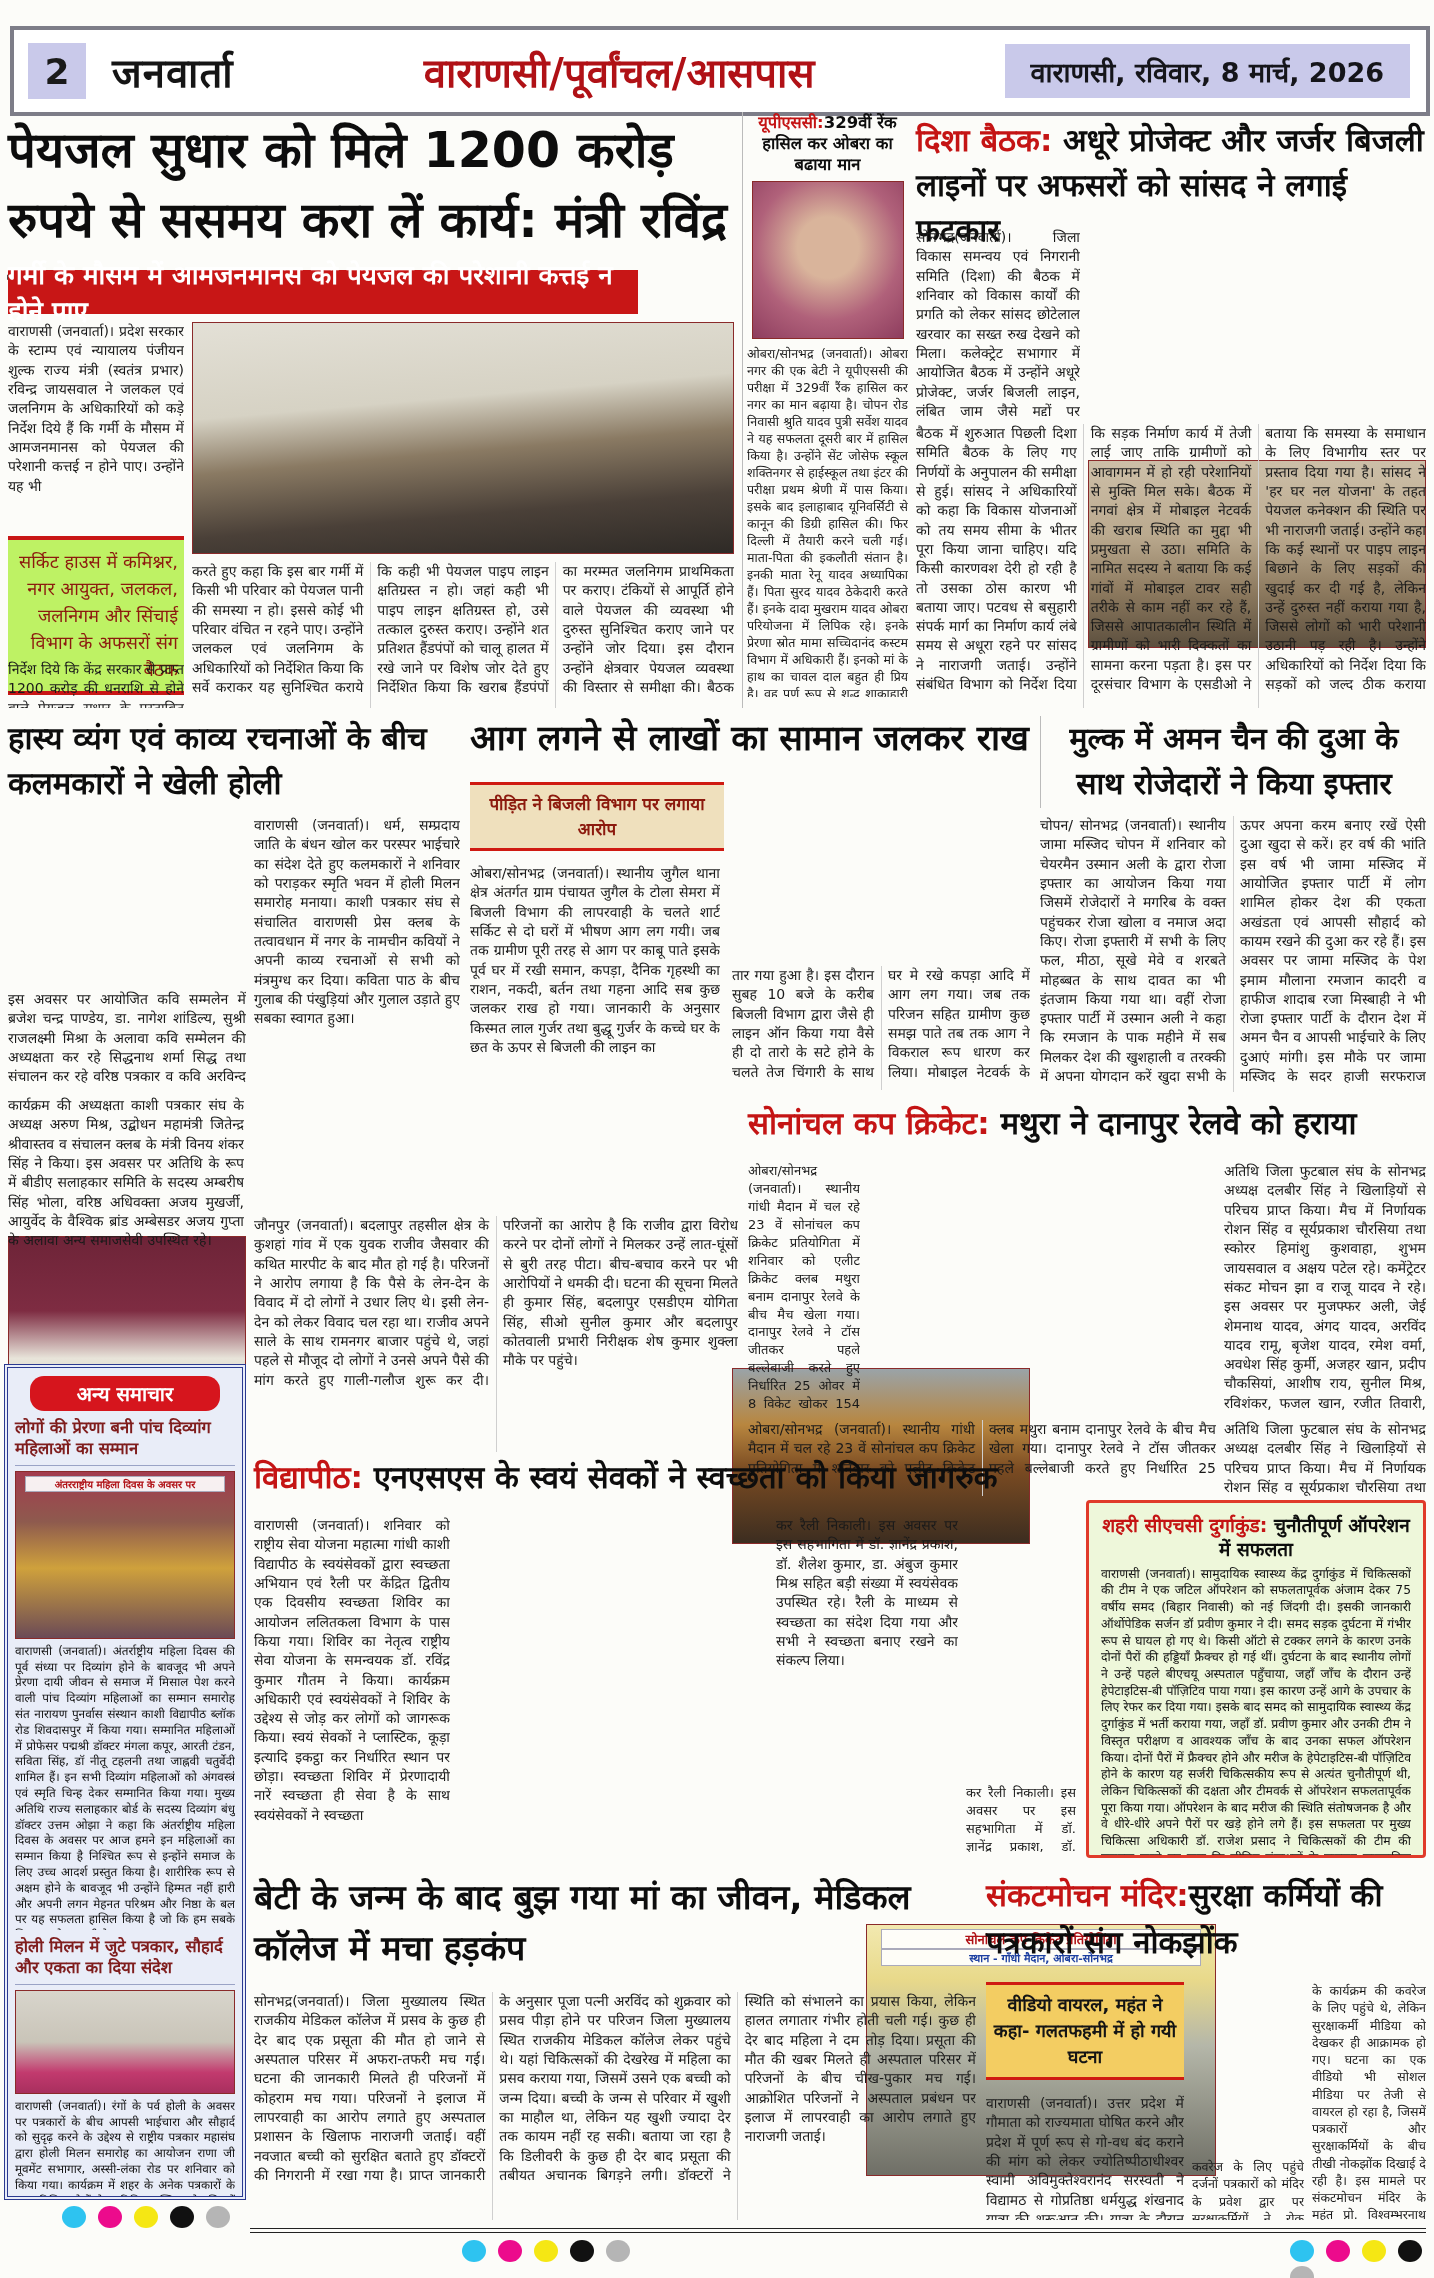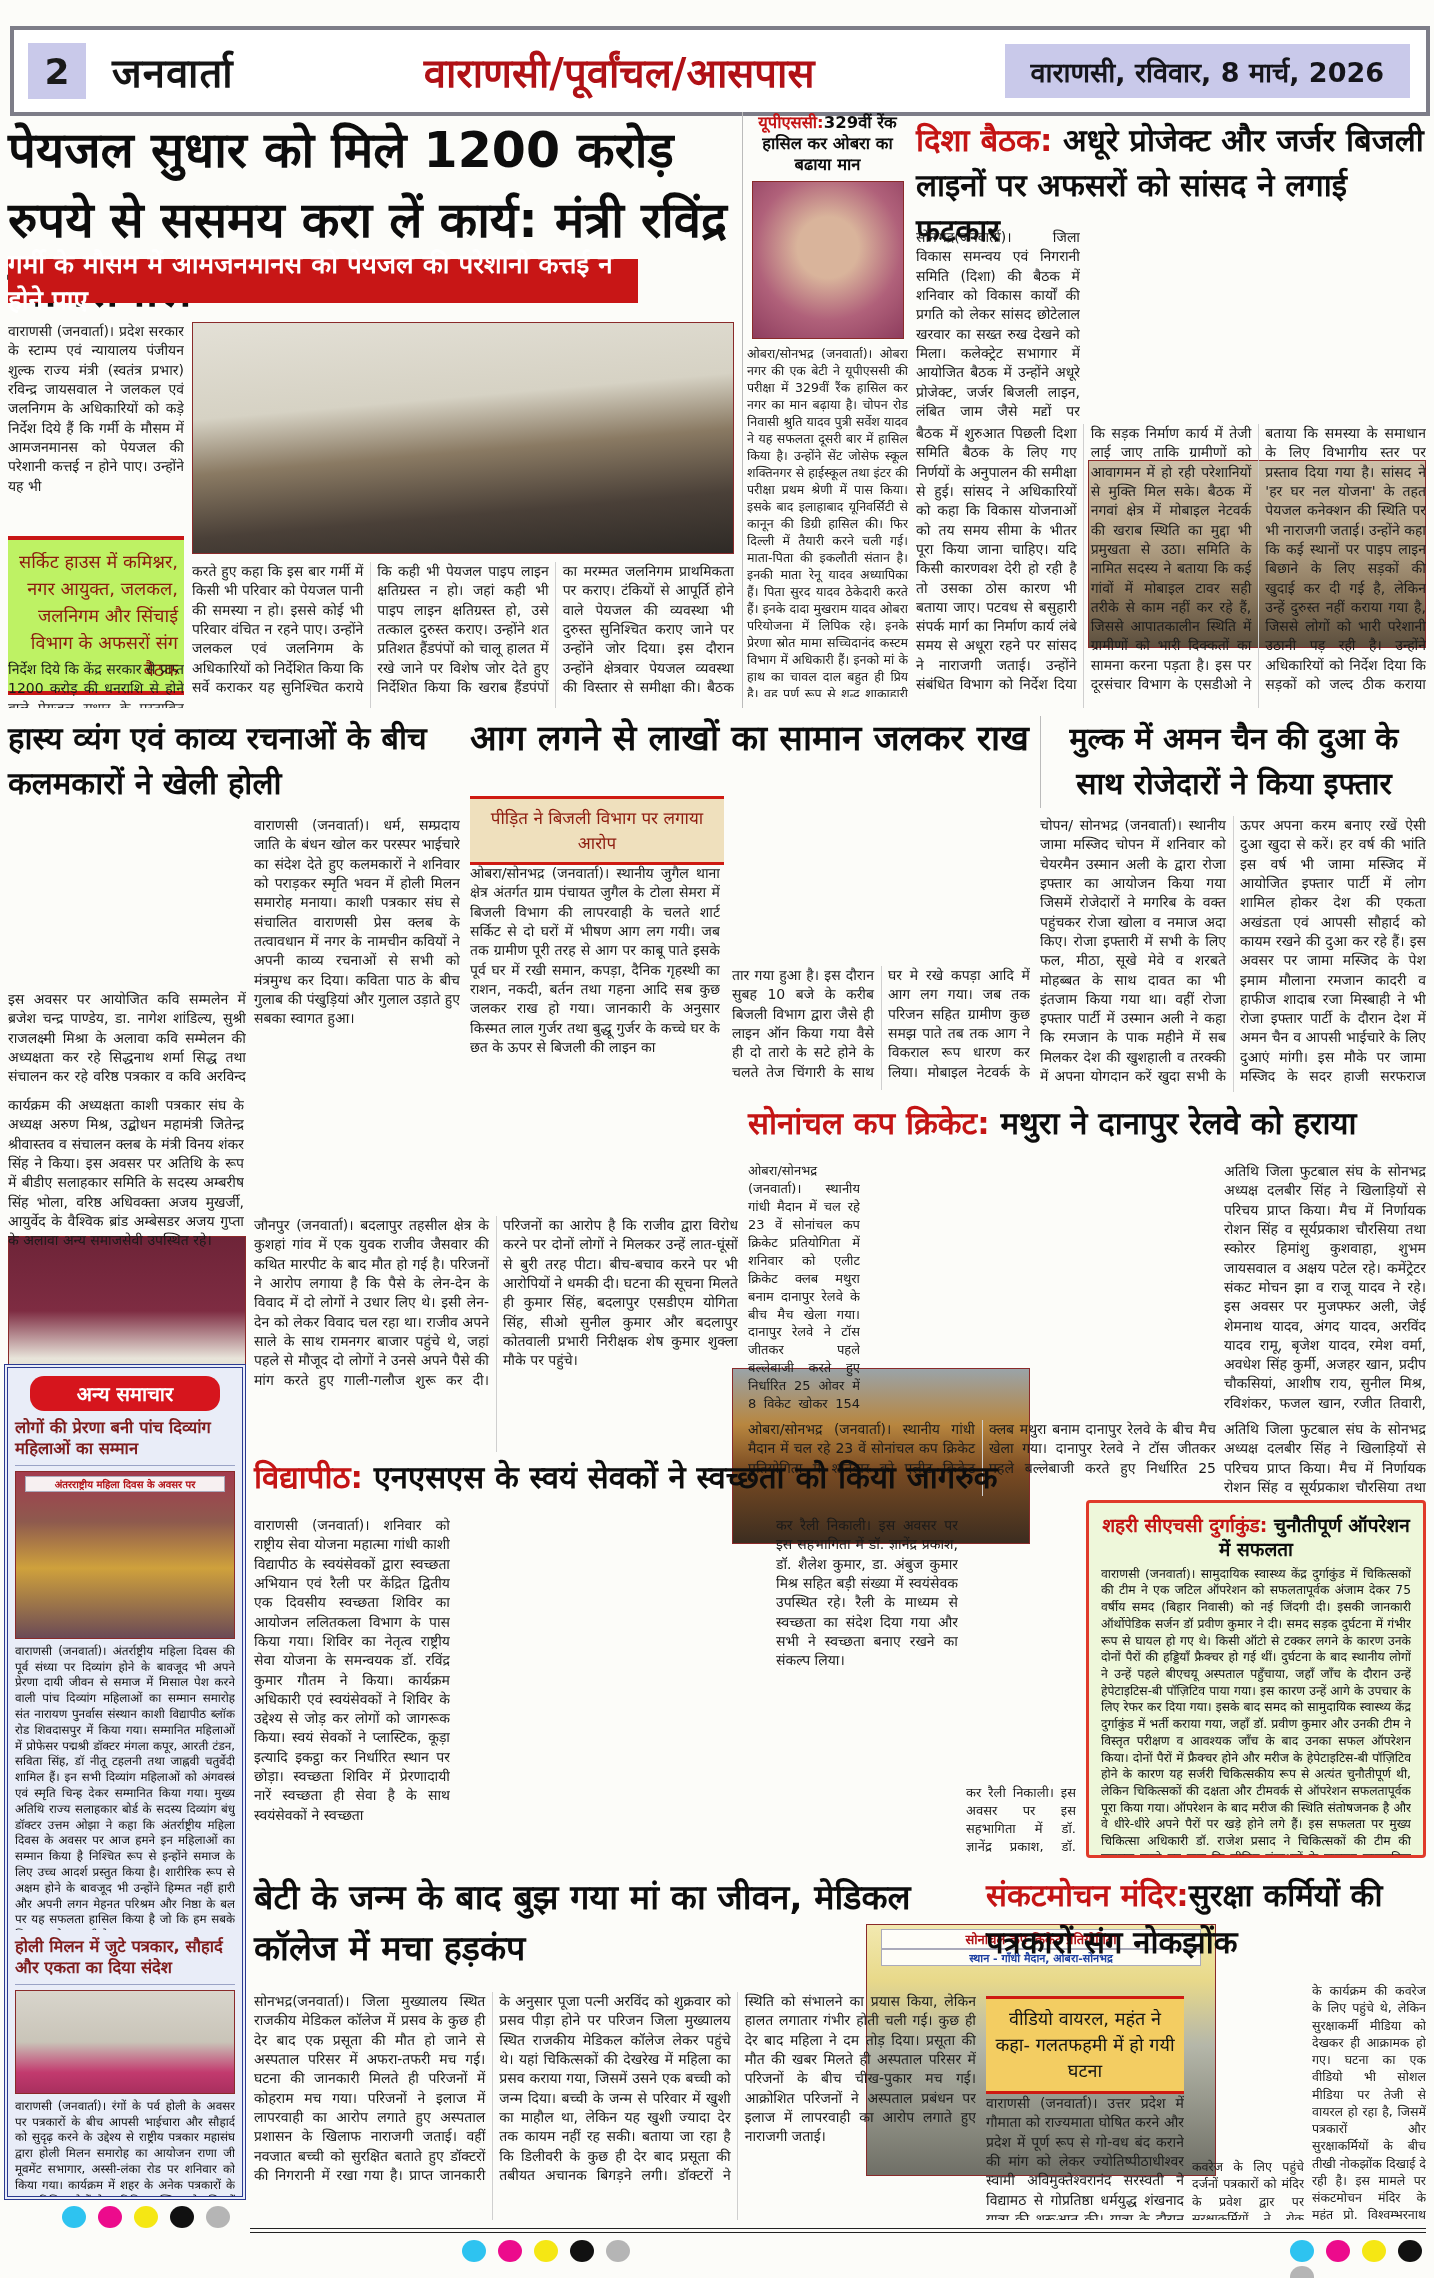--- a/index.html
+++ b/index.html
@@ -22,21 +22,21 @@
   .paper{font-size:40px;font-weight:bold;color:#151515;margin-left:26px;letter-spacing:1px;}
   .section-title{flex:1;text-align:center;font-size:40px;font-weight:bold;color:#b01116;}
   .datebox{background:#c9c9ea;height:54px;display:flex;align-items:center;justify-content:center;
            padding:0 26px;margin-right:16px;font-size:27px;font-weight:bold;color:#15151a;}
   
   .strip{background:#c81616;color:#ffffff;font-weight:bold;display:flex;align-items:center;justify-content:center;}
   
   .hibox{background:#bef264;border-top:4px solid #c81616;border-bottom:4px solid #c81616;
          color:#8c1a0e;font-weight:normal;text-align:right;padding:8px 6px;line-height:1.5;}
   .yellowbox{background:#f3cd62;border-top:3px solid #cf1a12;border-bottom:3px solid #cf1a12;
-         color:#141414;font-weight:normal;text-align:center;padding:7px 6px;line-height:1.45;margin-top:14px;}
+         color:#141414;font-weight:bold;text-align:center;padding:7px 6px;line-height:1.45;}
   
   .photo{position:relative;border:1px solid #8a2a2a;box-sizing:border-box;overflow:hidden;}
   .p-meeting{background:linear-gradient(175deg,#e3e0d6 0%,#d6d2c4 35%,#8a7a63 55%,#4a4038 78%,#2e2a26 100%);}
   .p-upsc{background:radial-gradient(circle at 50% 42%,#d9b49b 0 26%,#b0617a 62%,#8e3d5e 100%);}
   .p-disha{background:linear-gradient(180deg,#cdbfa8 0%,#baa98e 40%,#8d7a5f 70%,#5c4f3e 100%);}
   .p-holi{background:linear-gradient(180deg,#6e2438 0%,#7e2c42 45%,#e8e4da 74%,#d8d2c4 100%);}
   .p-fire{background:linear-gradient(180deg,#9aa3a8 0%,#b8863f 32%,#7a4b22 58%,#3c2d20 100%);}
   .p-cricket{background:linear-gradient(180deg,#f2e9b0 0%,#e8d98a 22%,#b5b7a9 48%,#6f6f66 100%);}
   .p-women{background:linear-gradient(180deg,#a33b4e 0%,#8e5a4e 30%,#cfa13c 58%,#6b4a56 100%);}
   .p-holi2{background:linear-gradient(180deg,#d8d5cc 0%,#c9c4b8 50%,#c23a6e 80%,#a82f5e 100%);}
@@ -61,21 +61,21 @@
 <div id="page">
 
   <div class="abs" id="masthead">
     <div class="pagenum">2</div>
     <div class="paper">जनवार्ता</div>
     <div class="section-title">वाराणसी/पूर्वांचल/आसपास</div>
     <div class="datebox">वाराणसी, रविवार, 8 मार्च, 2026</div>
   </div>
 
   <div class="abs hl" style="left:8px;top:116px;width:726px;height:150px;font-size:49px;line-height:1.42;">पेयजल सुधार को मिले 1200 करोड़ रुपये से ससमय करा लें कार्य: मंत्री रविंद्र जायसवाल</div>
-  <div class="abs strip" style="left:8px;top:259px;width:630px;height:44px;font-size:26px;">गर्मी के मौसम में आमजनमानस को पेयजल की परेशानी कत्तई न होने पाए</div>
+  <div class="abs strip" style="left:8px;top:270px;width:630px;height:44px;font-size:26px;">गर्मी के मौसम में आमजनमानस को पेयजल की परेशानी कत्तई न होने पाए</div>
   <div class="abs ov body-text" style="left:8px;top:322px;width:176px;height:210px;">वाराणसी (जनवार्ता)। प्रदेश सरकार के स्टाम्प एवं न्यायालय पंजीयन शुल्क राज्य मंत्री (स्वतंत्र प्रभार) रविन्द्र जायसवाल ने जलकल एवं जलनिगम के अधिकारियों को कड़े निर्देश दिये हैं कि गर्मी के मौसम में आमजनमानस को पेयजल की परेशानी कत्तई न होने पाए। उन्होंने यह भी</div>
   <div class="abs hibox" style="left:8px;top:536px;width:164px;font-size:18px;">सर्किट हाउस में कमिश्नर, नगर आयुक्त, जलकल, जलनिगम और सिंचाई विभाग के अफसरों संग बैठक</div>
   <div class="abs ov body-text" style="left:8px;top:660px;width:176px;height:48px;">निर्देश दिये कि केंद्र सरकार से प्राप्त 1200 करोड़ की धनराशि से होने वाले पेयजल सुधार के प्रस्तावित कार्यों को समय से करा लिया जाए, ताकि उसका उपभोग करके बेहत्तर पेयजल सुविधा लोगो को मुहैया कराया जा सके। मंत्री रविन्द्र जायसवाल शनिवार को सर्किट हाउस में कमिश्नर एस. राजलिंगम, नगर आयुक्त हिमांशु नागपाल, महाप्रबंधक जल कल, जल निगम व सिंचाई विभाग के अधिकारियो के साथ बैठक कर पेयजलापूर्ति आदि के संबंध में आवश्यक दिशा निर्देश दिए। उन्होंने विशेष रूप से निर्देशित</div>
   <div class="abs photo p-meeting" style="left:192px;top:322px;width:542px;height:232px;"></div>
   <div class="abs ov body-text cols3" style="left:192px;top:562px;width:542px;height:146px;">करते हुए कहा कि इस बार गर्मी में किसी भी परिवार को पेयजल पानी की समस्या न हो। इससे कोई भी परिवार वंचित न रहने पाए। उन्होंने जलकल एवं जलनिगम के अधिकारियों को निर्देशित किया कि सर्वे कराकर यह सुनिश्चित कराये कि कही भी पेयजल पाइप लाइन क्षतिग्रस्त न हो। जहां कही भी पाइप लाइन क्षतिग्रस्त हो, उसे तत्काल दुरुस्त कराए। उन्होंने शत प्रतिशत हैंडपंपों को चालू हालत में रखे जाने पर विशेष जोर देते हुए निर्देशित किया कि खराब हैंडपंपों का मरम्मत जलनिगम प्राथमिकता पर कराए। टंकियों से आपूर्ति होने वाले पेयजल की व्यवस्था भी दुरुस्त सुनिश्चित कराए जाने पर उन्होंने जोर दिया। इस दौरान उन्होंने क्षेत्रवार पेयजल व्यवस्था की विस्तार से समीक्षा की। बैठक में पार्षद रोहित मिश्रा, पार्षद अशोक मौर्या, पार्षद संजय जायसवाल, पार्षद राजेश यादव, पार्षद मदन मोहन दुबे, पार्षद संदीप रघुवंशी, पार्षद कुसुम पटेल, पार्षद सुशील गुप्ता, पार्षद सिद्धनाथ शर्मा, पार्षद बलिराम कन्नौजिया, पार्षद अभय पाण्डेय, पार्षद राजेंद्र मौर्या, पार्षद जितेंद्र कुशवाहा, पार्षद रिंकू मौर्या, पूर्व पार्षद दिनेश यादव, पूर्व मंडल अध्यक्ष अजीत सिंह, पूर्व मंडल अध्यक्ष रतन कुमार मौर्या, विशाल गांधी आदि लोग प्रमुख रूप से उपस्थित रहे।</div>
 
   <div class="abs" style="left:742px;top:112px;width:166px;height:596px;border-left:1px solid #bbb;padding-left:4px;box-sizing:border-box;">
     <div class="hl" style="font-size:16.5px;text-align:center;"><span class="red">यूपीएससी:</span><span>329वीं रेंक हासिल कर ओबरा का बढाया मान</span></div>
     <div class="photo p-upsc" style="width:152px;height:158px;margin:6px auto 6px auto;"></div>
     <div class="ov small-text" style="height:352px;">ओबरा/सोनभद्र (जनवार्ता)। ओबरा नगर की एक बेटी ने यूपीएससी की परीक्षा में 329वीं रैंक हासिल कर नगर का मान बढ़ाया है। चोपन रोड निवासी श्रुति यादव पुत्री सर्वेश यादव ने यह सफलता दूसरी बार में हासिल किया है। उन्होंने सेंट जोसेफ स्कूल शक्तिनगर से हाईस्कूल तथा इंटर की परीक्षा प्रथम श्रेणी में पास किया। इसके बाद इलाहाबाद यूनिवर्सिटी से कानून की डिग्री हासिल की। फिर दिल्ली में तैयारी करने चली गई। माता-पिता की इकलौती संतान है। इनकी माता रेनू यादव अध्यापिका हैं। पिता सुरद यादव ठेकेदारी करते हैं। इनके दादा मुखराम यादव ओबरा परियोजना में लिपिक रहे। इनके प्रेरणा स्रोत मामा सच्चिदानंद कस्टम विभाग में अधिकारी हैं। इनको मां के हाथ का चावल दाल बहुत ही प्रिय है। वह पूर्ण रूप से शुद्ध शाकाहारी है। इनकी इस सफलता पर नगर पंचायत अध्यक्ष चांदनी देवी, प्रतिनिधि श्रवण कुमार, राज शुशील पासवान, पूर्व नपं अध्यक्ष दुर्गावती देवी, रमेश सिंह यादव सहित लोग ने हर्ष व्यक्त कर शुभकामनाएं दी।</div>

